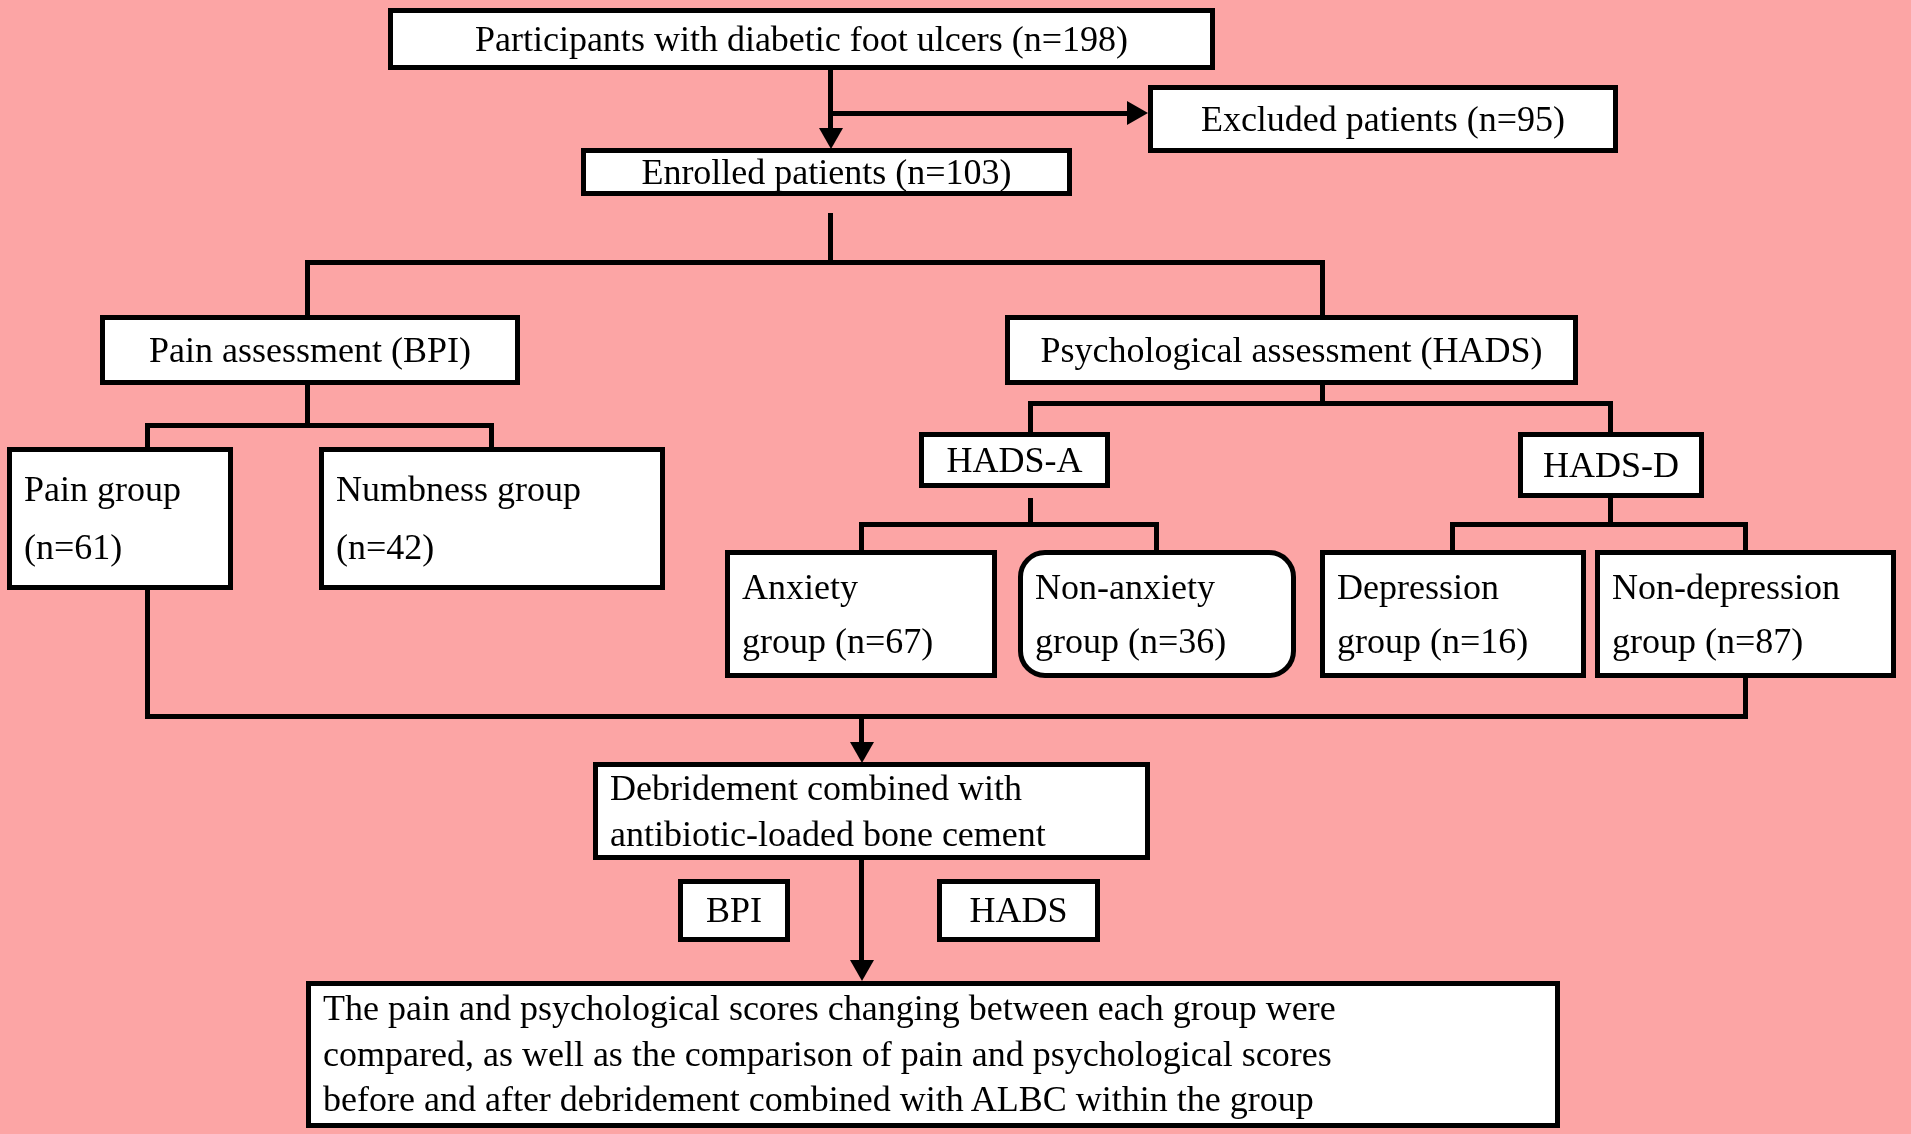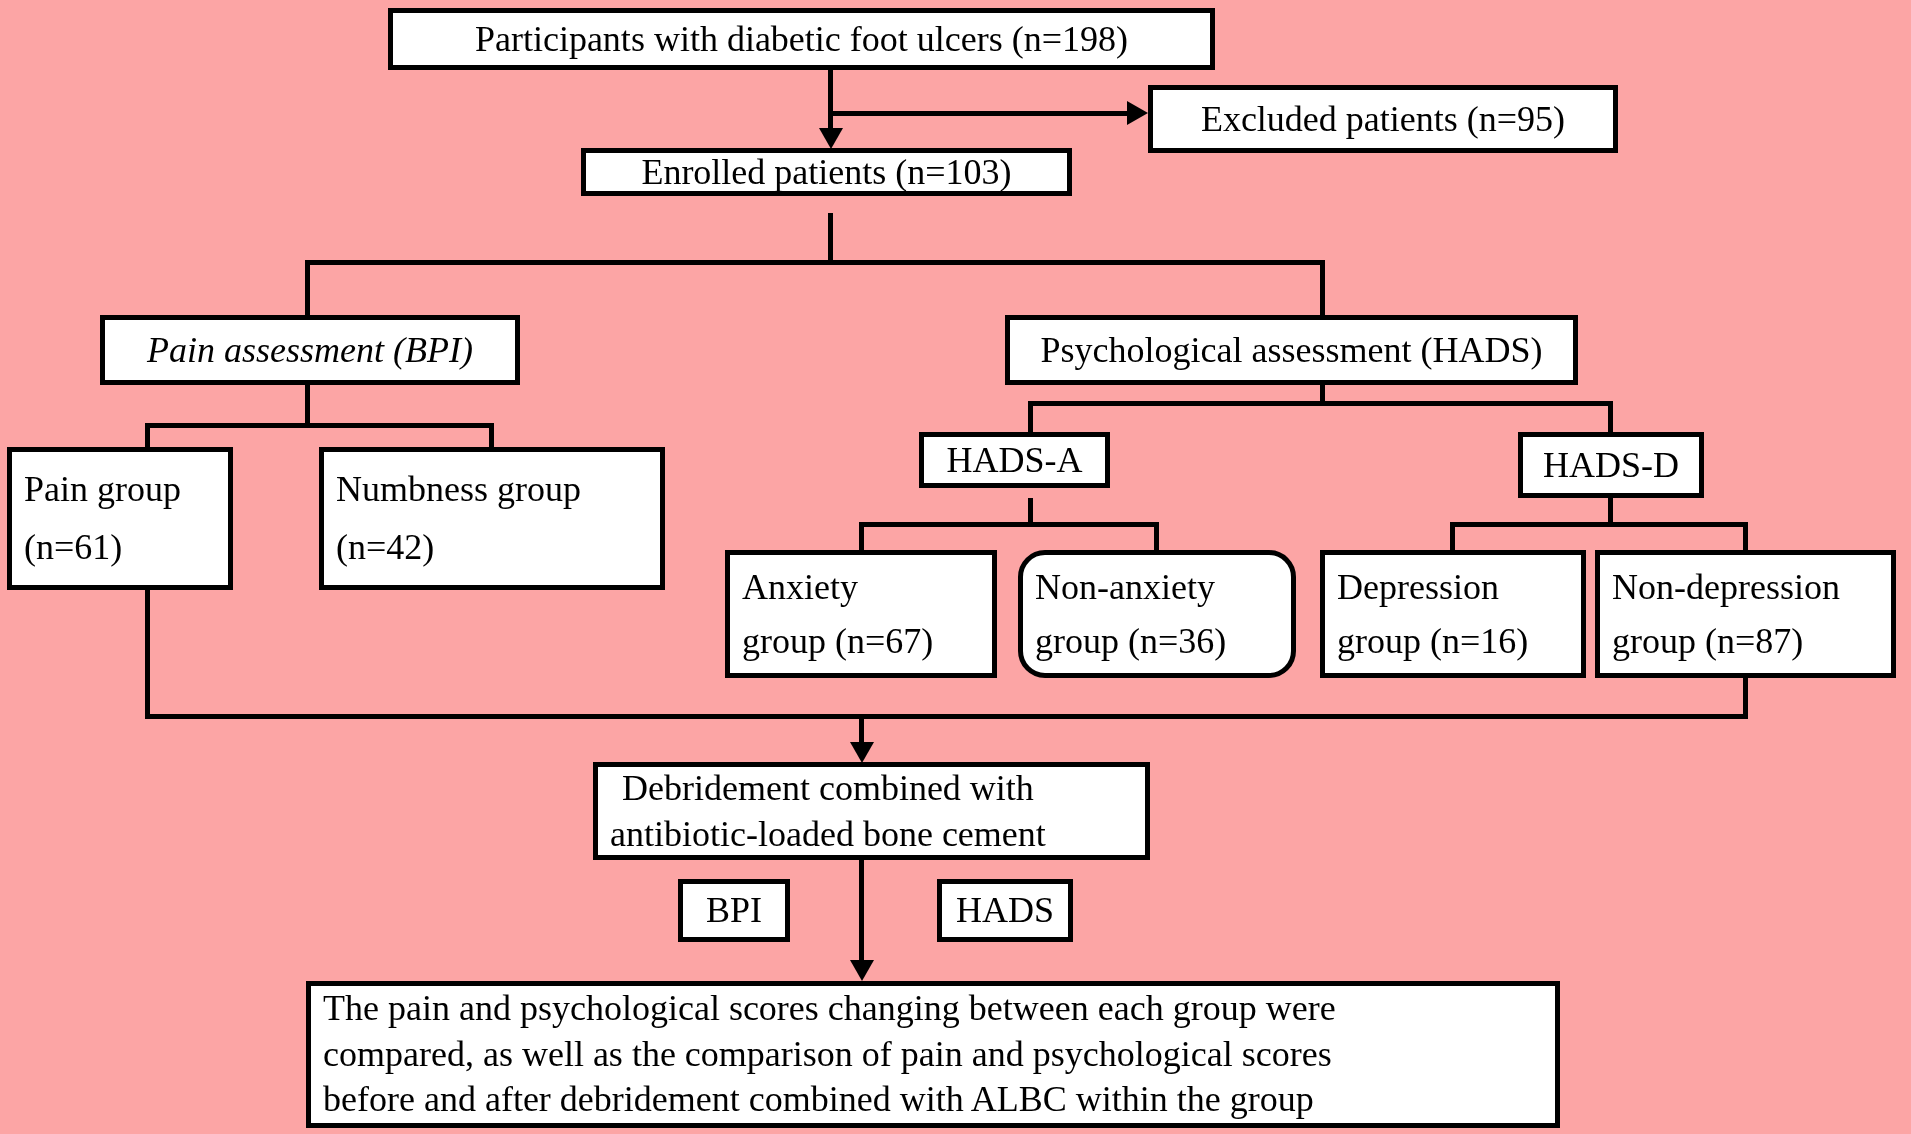--- a/index.html
+++ b/index.html
@@ -26,21 +26,21 @@
 <body>
 
 <div class="canvas">
 
   <div class="box" style="left:388px;top:8px;width:827px;height:62px;">Participants with diabetic foot ulcers (n=198)</div>
 
   <div class="box" style="left:1148px;top:85px;width:470px;height:68px;">Excluded patients (n=95)</div>
 
   <div class="box" style="left:581px;top:148px;width:491px;height:48px;">Enrolled patients (n=103)</div>
 
-  <div class="box" style="left:100px;top:315px;width:420px;height:70px;font-style:italic;">Pain assessment (BPI)</div>
+  <div class="box" style="left:100px;top:315px;width:420px;height:70px;">Pain assessment (BPI)</div>
 
   <div class="box" style="left:1005px;top:315px;width:573px;height:70px;">Psychological assessment (HADS)</div>
 
   <div class="box align-left" style="left:7px;top:447px;width:226px;height:143px;line-height:1.6;">Pain group
 (n=61)</div>
 
   <div class="box align-left" style="left:319px;top:447px;width:346px;height:143px;line-height:1.6;">Numbness group
 (n=42)</div>
 
   <div class="box" style="left:919px;top:432px;width:191px;height:56px;">HADS-A</div>
@@ -52,26 +52,26 @@
 
   <div class="box align-left" style="left:1018px;top:550px;width:278px;height:128px;line-height:1.5;border-radius:27px;">Non-anxiety
 group (n=36)</div>
 
   <div class="box align-left" style="left:1320px;top:550px;width:266px;height:128px;line-height:1.5;">Depression
 group (n=16)</div>
 
   <div class="box align-left" style="left:1595px;top:550px;width:301px;height:128px;line-height:1.5;">Non-depression
 group (n=87)</div>
 
-  <div class="box align-left" style="left:593px;top:762px;width:557px;height:98px;line-height:1.28;text-align:center;">Debridement combined with
+  <div class="box align-left" style="left:593px;top:762px;width:557px;height:98px;line-height:1.28;">Debridement combined with
 antibiotic-loaded bone cement</div>
 
   <div class="box" style="left:678px;top:879px;width:112px;height:63px;">BPI</div>
 
-  <div class="box" style="left:937px;top:879px;width:136px;height:63px;">HADS</div>
+  <div class="box" style="left:937px;top:879px;width:163px;height:63px;">HADS</div>
 
   <div class="box align-left" style="left:306px;top:981px;width:1254px;height:147px;line-height:1.27;">The pain and psychological scores changing between each group were
 compared, as well as the comparison of pain and psychological scores
 before and after debridement combined with ALBC within the group</div>
 
   <div class="vline" style="left:828px;top:68px;width:5px;height:62px;"></div>
   <div class="arr-down" style="left:819px;top:128px;"></div>
 
   <div class="hline" style="left:828px;top:111px;width:300px;height:5px;"></div>
   <div class="arr-right" style="left:1127px;top:101px;"></div>

